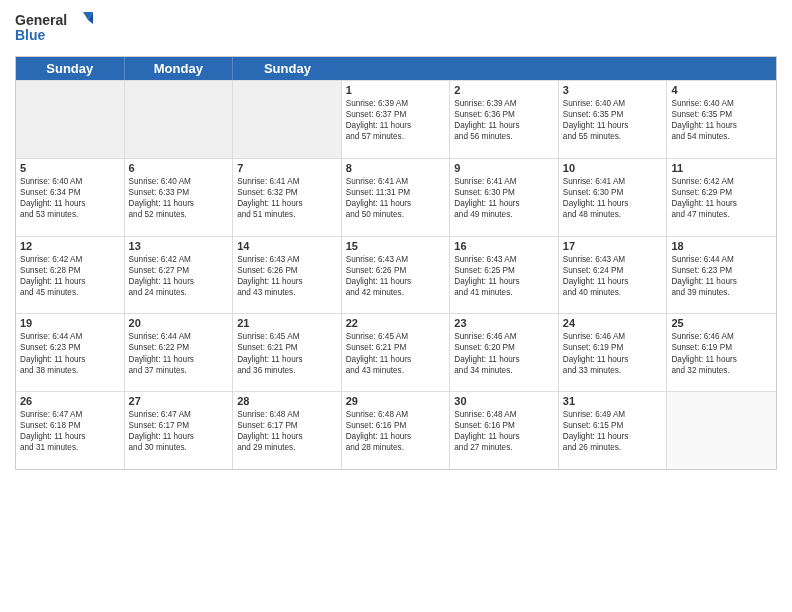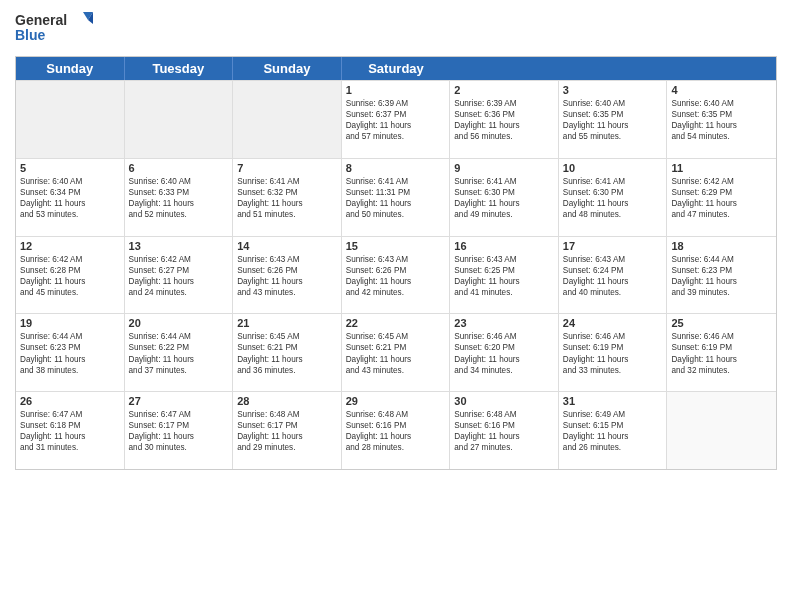--- a/index.html
+++ b/index.html
@@ -113,23 +113,22 @@
       </div>
     <div class="title-block">
       <div class="month-title"></div>
       <div class="subtitle"></div>
     </div>
   </div>
 
   <div class="calendar">
     <div class="cal-header">
     <div class="cal-header-cell">Sunday</div>
-        <div class="cal-header-cell">Tuesday</div>
+        <div class="cal-header-cell">Monday</div>
         <div class="cal-header-cell">Sunday</div>
-        <div class="cal-header-cell">Saturday</div>
       </div>
     <div class="cal-body">
     <div class="cal-row">
           <div class="cal-cell empty shaded"></div>
           <div class="cal-cell empty shaded"></div>
           <div class="cal-cell empty shaded"></div>
           <div class="cal-cell">
             <span class="day-number">1</span>
             <span class="cell-line">Sunrise: 6:39 AM</span>
             <span class="cell-line">Sunset: 6:37 PM</span>

